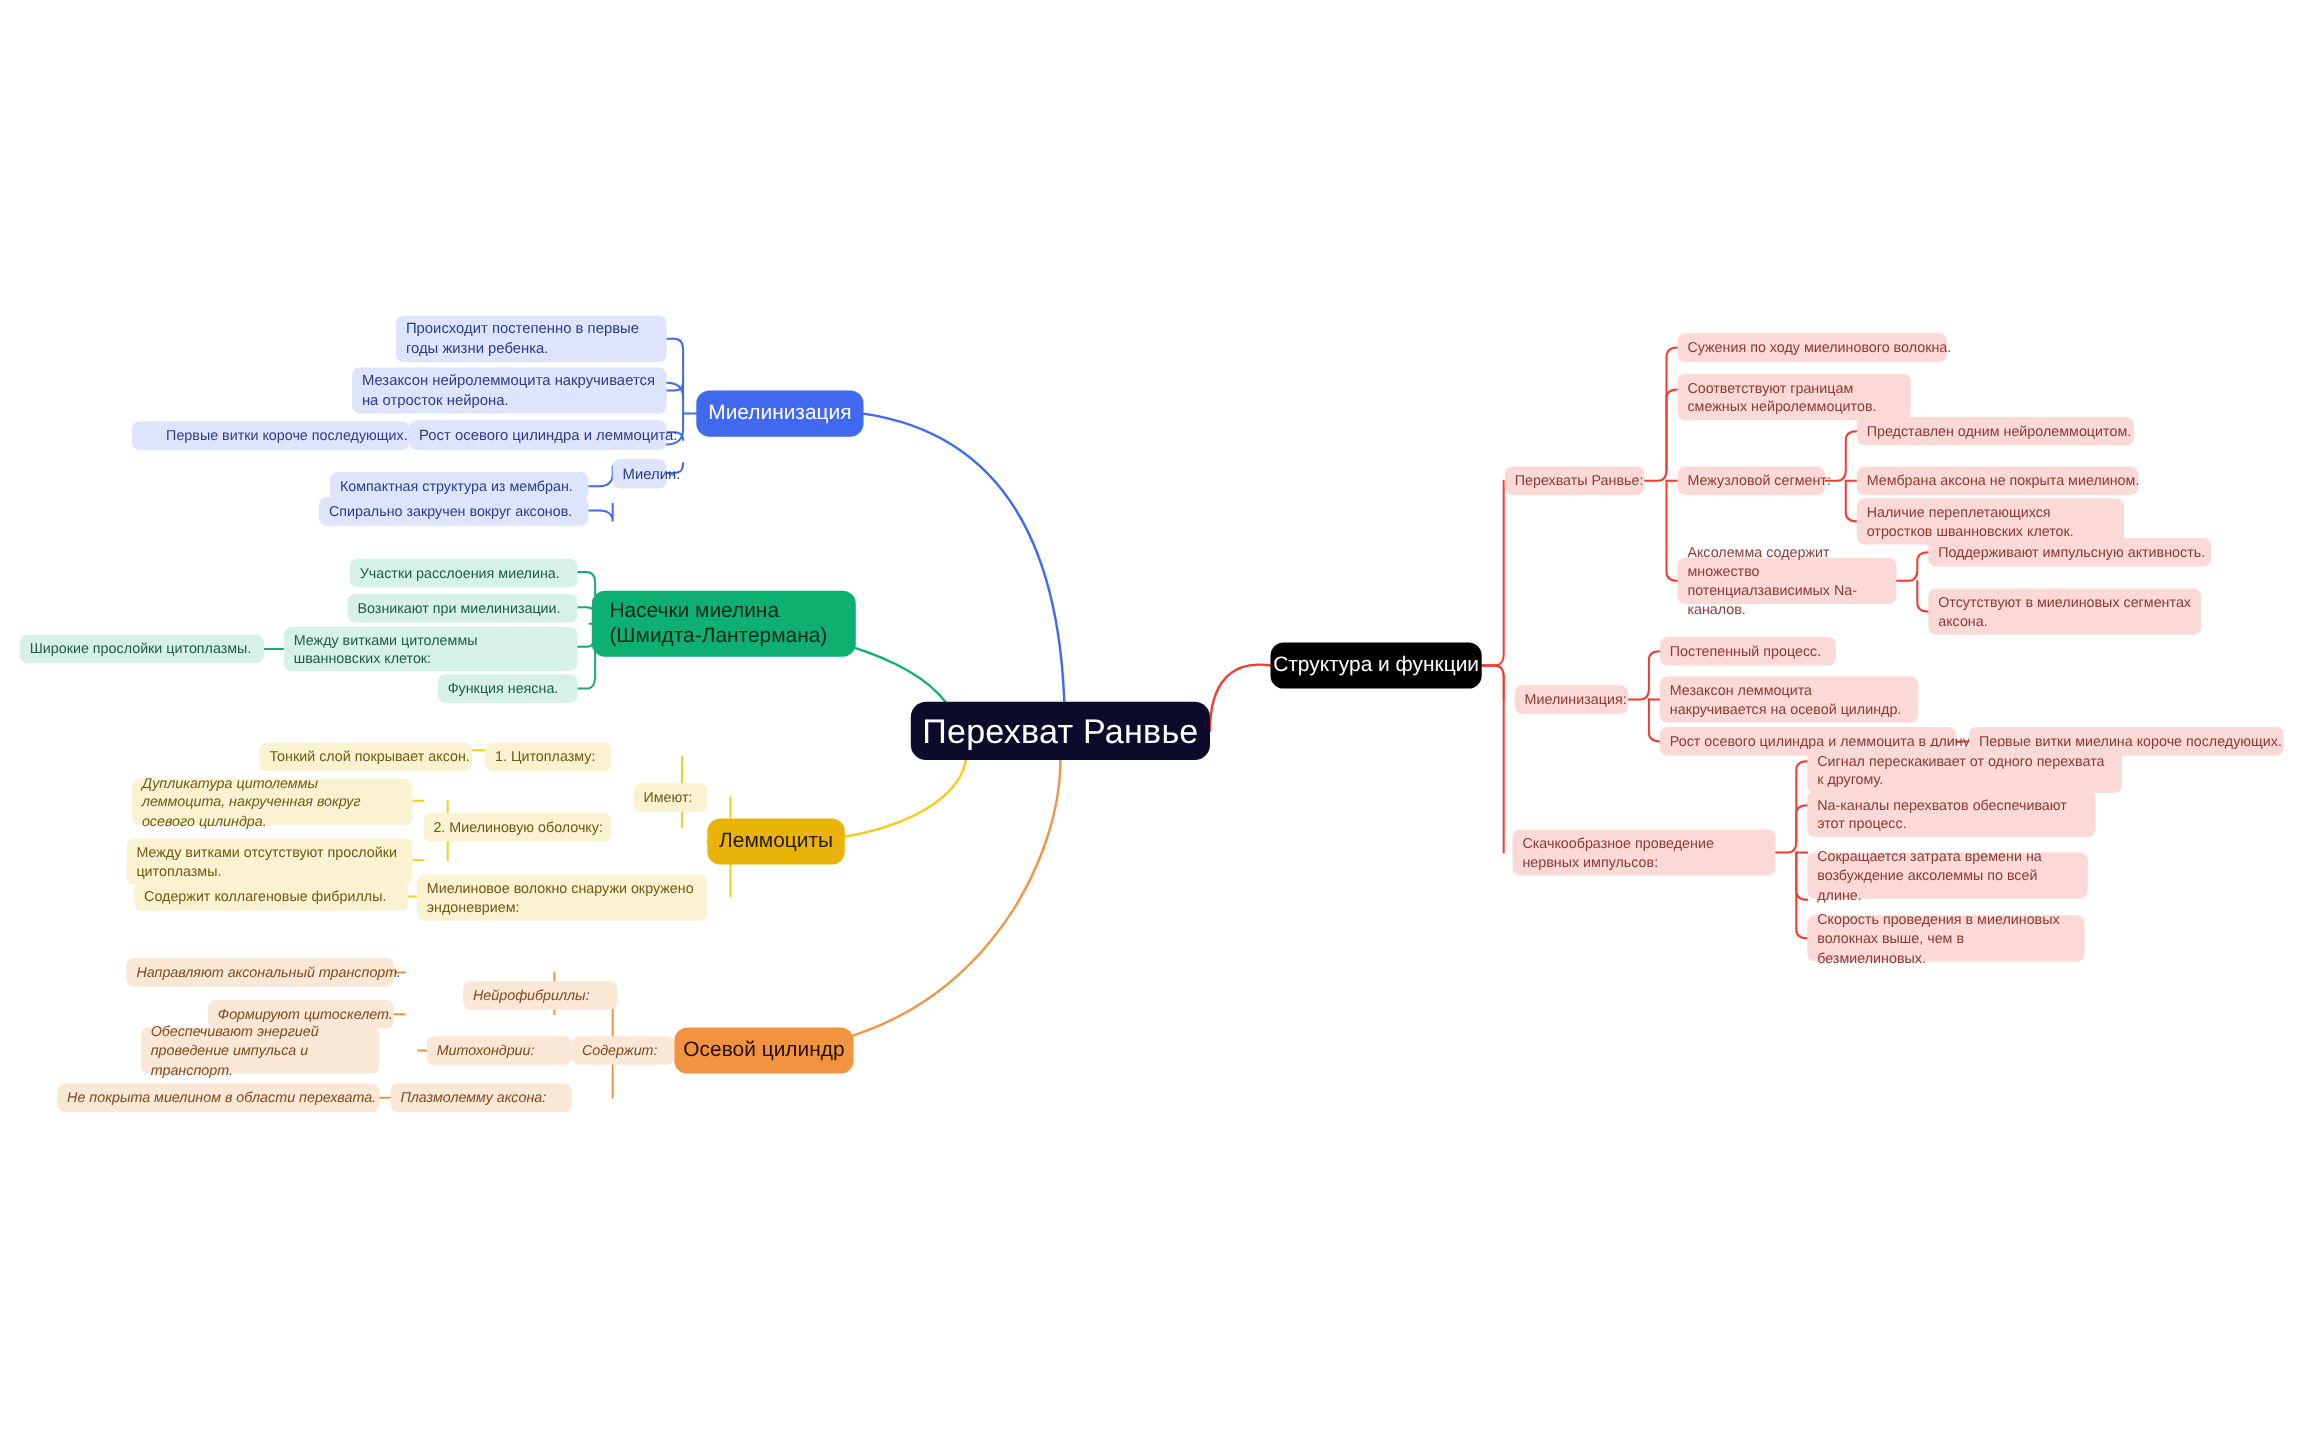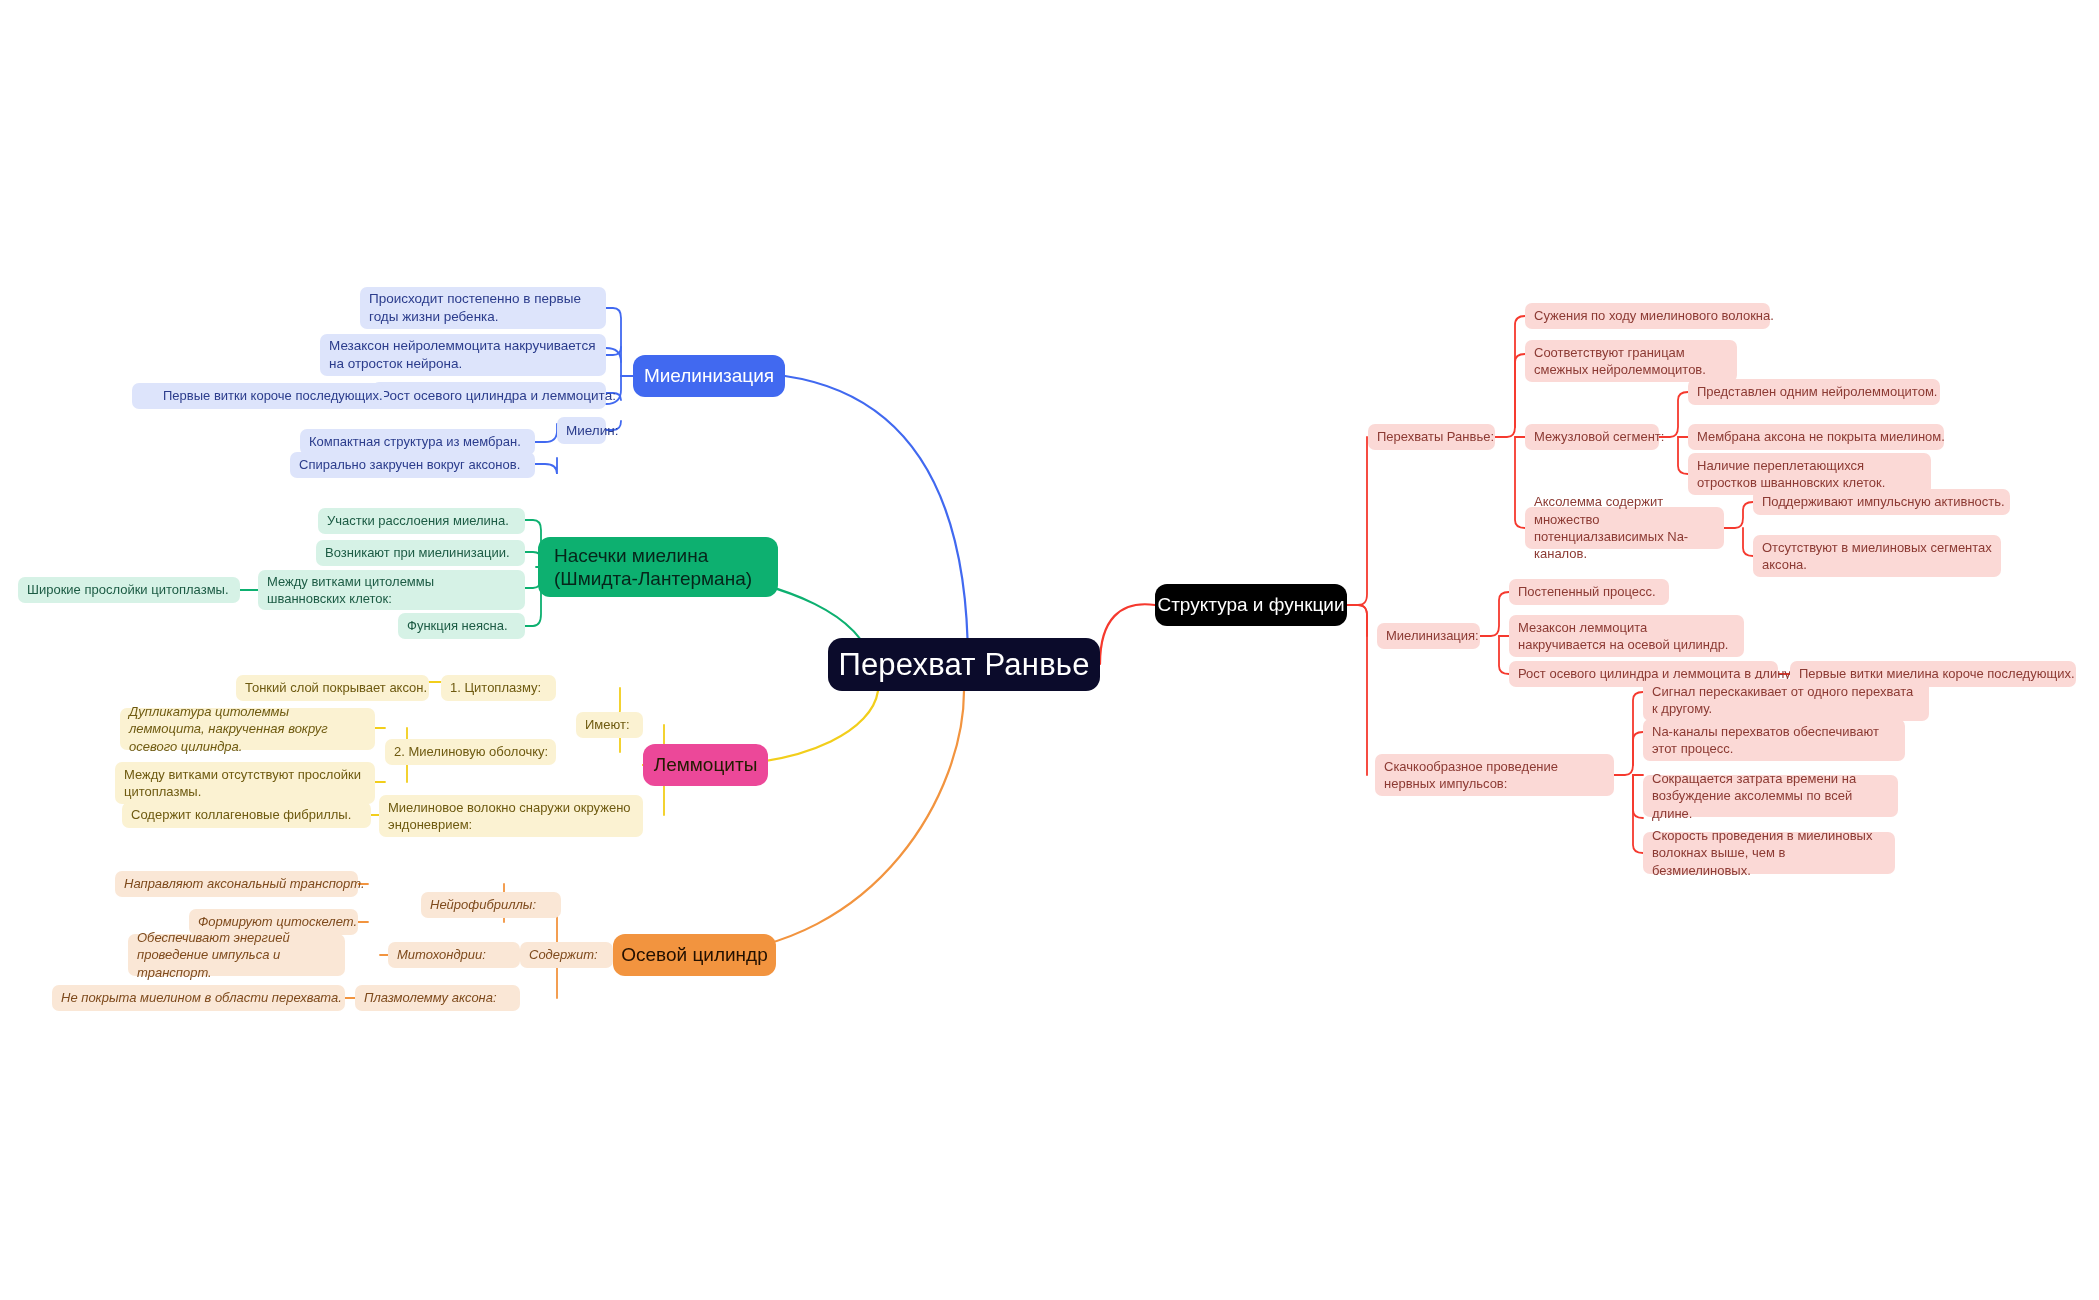--- a/index.html
+++ b/index.html
@@ -22,21 +22,21 @@
     padding:0 26px;white-space:nowrap;
   }
 
   .branch{
     border-radius:12px;font-size:19px;line-height:1.22;
     display:flex;align-items:center;padding:9px 16px;
   }
   .branch.center{justify-content:center;white-space:nowrap;}
   .branch.blue  {background:#4169F0;color:#fff;}
   .branch.green {background:#0DB070;color:#06251a;}
-  .branch.yellow{background:#ec4899;color:#221c00;}
+  .branch.yellow{background:#eab308;color:#221c00;}
   .branch.orange{background:#F2943F;color:#231000;}
   .branch.red   {background:#000000;color:#fff;}
 
   
   .pill{
     position:absolute;box-sizing:border-box;border-radius:7px;
     font-size:13px;line-height:1.33;padding:5px 9px;
     display:flex;align-items:center;
   }
   .pill.l2{font-size:13.5px;}
@@ -167,21 +167,21 @@
 
   <div class="pill blue l2" style="left:360px;top:287px;width:246px;height:42px;">
     <span>Происходит постепенно в первые годы жизни ребенка.</span>
   </div>
   <div class="pill blue l2" style="left:320px;top:334px;width:286px;height:42px;">
     <span>Мезаксон нейролеммоцита накручивается на отросток нейрона.</span>
   </div>
   <div class="pill blue l2 tight" style="left:372px;top:382px;width:234px;height:27px;">
     <span>Рост осевого цилиндра и леммоцита:</span>
   </div>
-  <div class="pill blue tight" style="left:132px;top:383px;width:252px;height:26px;padding-left:31px;">
+  <div class="pill blue tight" style="left:120px;top:383px;width:252px;height:26px;padding-left:31px;">
     <span>Первые витки короче последующих.</span>
   </div>
   <div class="pill blue l2 tight" style="left:557px;top:417px;width:49px;height:27px;">
     <span>Миелин:</span>
   </div>
   <div class="pill blue tight" style="left:300px;top:429px;width:235px;height:26px;">
     <span>Компактная структура из мембран.</span>
   </div>
   <div class="pill blue tight" style="left:290px;top:452px;width:245px;height:26px;">
     <span>Спирально закручен вокруг аксонов.</span>

